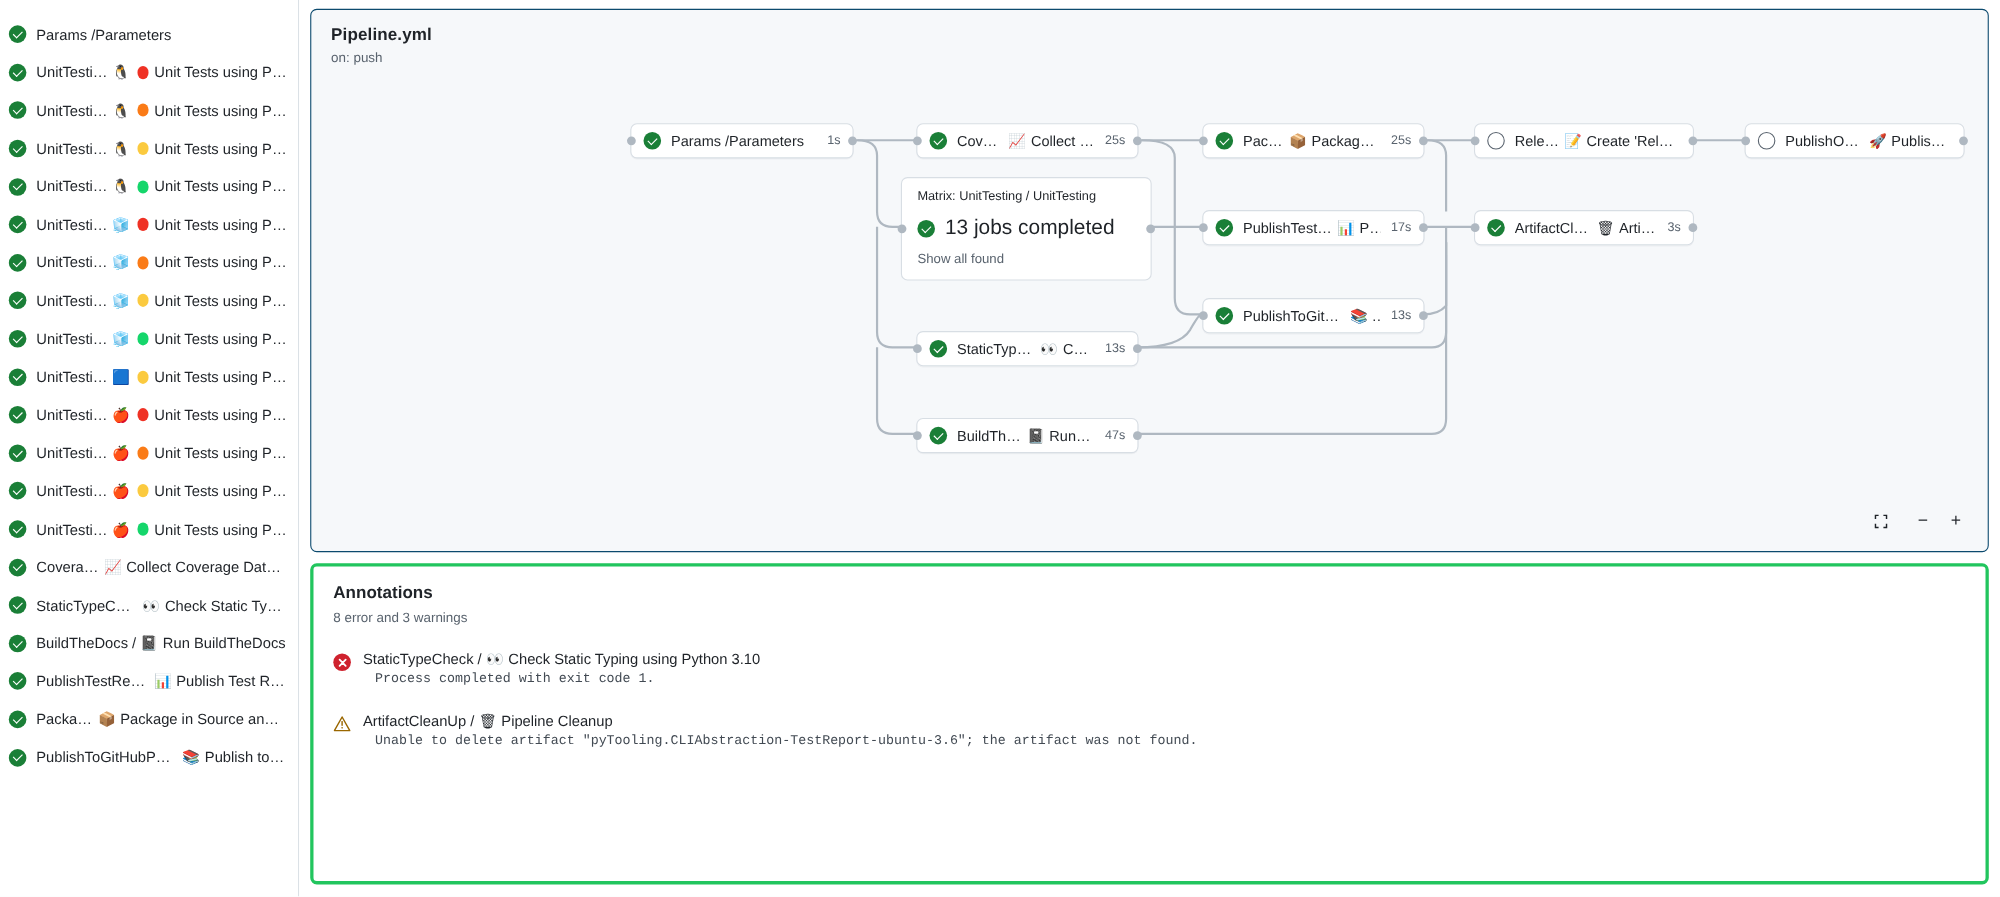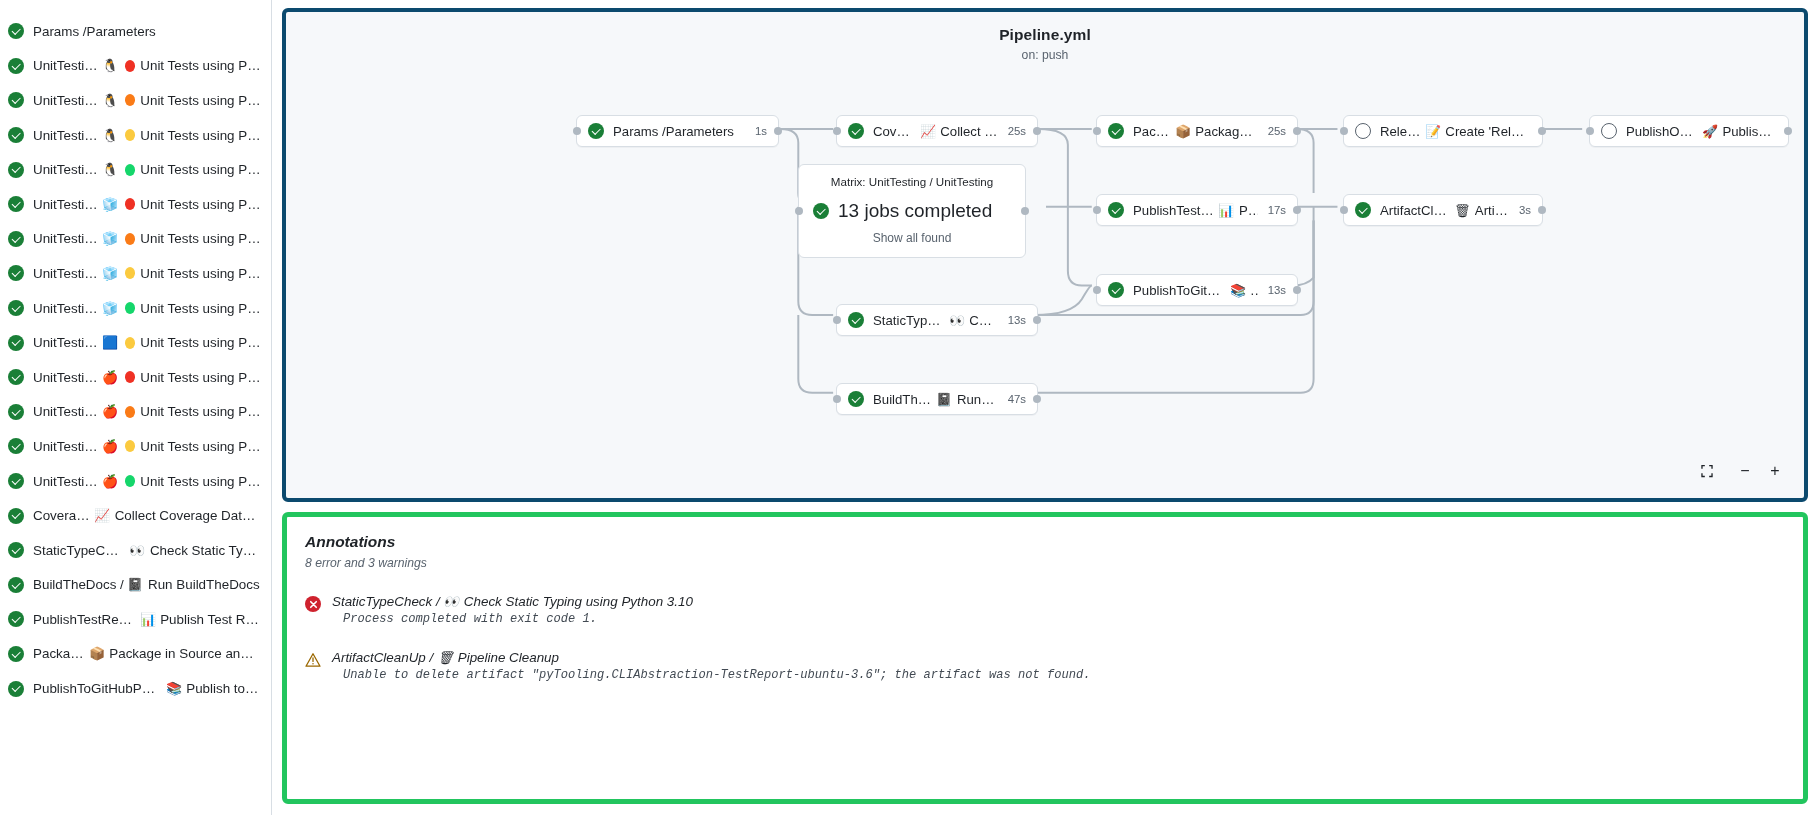--- a/index.html
+++ b/index.html
@@ -62,24 +62,23 @@
   .main {
     flex: 1; height: 815px;
     background: #ffffff;
     padding: 8px 10px 0 10px;
     overflow: hidden;
   }
   .graph-card {
     position: relative;
     height: 494px;
     background: #f6f8fa;
-    border: 4px solid #0c4a6e;
+    border: 1px solid #0c4a6e;
     border-radius: 6px;
     overflow: hidden;
-    text-align: center;
   }
   .graph-head { padding: 14px 18px 0 18px; }
   .graph-title { font-size: 15.5px; font-weight: 600; color: #1f2328; letter-spacing: .1px; }
   .graph-sub { font-size: 12.2px; color: #59636e; margin-top: 4px; }
 
   .canvas { position: absolute; inset: 0; }
   .edges { position: absolute; left: 0; top: 0; width: 100%; height: 100%; pointer-events: none; }
 
   .node {
     position: absolute;
@@ -130,27 +129,26 @@
   .zc-btn {
     width: 26px; height: 26px;
     display: flex; align-items: center; justify-content: center;
     border-radius: 5px; cursor: pointer; color: #1f2328;
   }
   .zc-group { display: flex; align-items: center; gap: 4px; }
 
   
   .ann-card {
     margin-top: 10px;
-    border: 5px solid #22c55e;
+    border: 3px solid #22c55e;
     border-radius: 6px;
     background: #fff;
     height: 292px;
     padding: 16px 18px;
     overflow: hidden;
-    font-style: italic;
   }
   .ann-title { font-size: 15.5px; font-weight: 600; }
   .ann-sub { font-size: 12.2px; color: #59636e; margin-top: 5px; }
   .ann-row { display: flex; margin-top: 24px; }
   .ann-ico { width: 16px; height: 16px; min-width:16px; margin: 2px 11px 0 0; border-radius: 50%;
              display:flex; align-items:center; justify-content:center; font-size: 11px; color:#fff; font-weight:700;}
   .ann-ico.error   { background: #cf222e; }
   .ann-ico.warn    { background: transparent; color:#9a6700; }
   .ann-head { font-size: 13.4px; display:flex; align-items:center; }
   .ann-body { font-size: 12.1px; color: #424a53; margin-top: 3px; font-family: "Liberation Mono", monospace; margin-left: 11px; }
@@ -485,21 +483,21 @@
                 <span class="txt-part">BuildTheDocs / </span>
                 <span class="emoji">📓</span>
                 <span class="txt-part">Run Buil...</span>
               </span>
               <span class="dur">47s</span>
               <span class="port l"></span>
               <span class="port r"></span>
             </div>
           </div>
 
-        <div class="matrix-box" id="matrix-box" style="left: 512px; top: 152px; width: 228px;">
+        <div class="matrix-box" id="matrix-box" style="left: 536px; top: 152px; width: 228px;">
           <div class="matrix-title">Matrix: UnitTesting / UnitTesting</div>
           <div class="matrix-row">
             <span class="status-ico success"></span>
             <span>13 jobs completed</span>
           </div>
           <div class="matrix-link">Show all found</div>
           <span class="port l"></span>
           <span class="port r"></span>
         </div>
 

